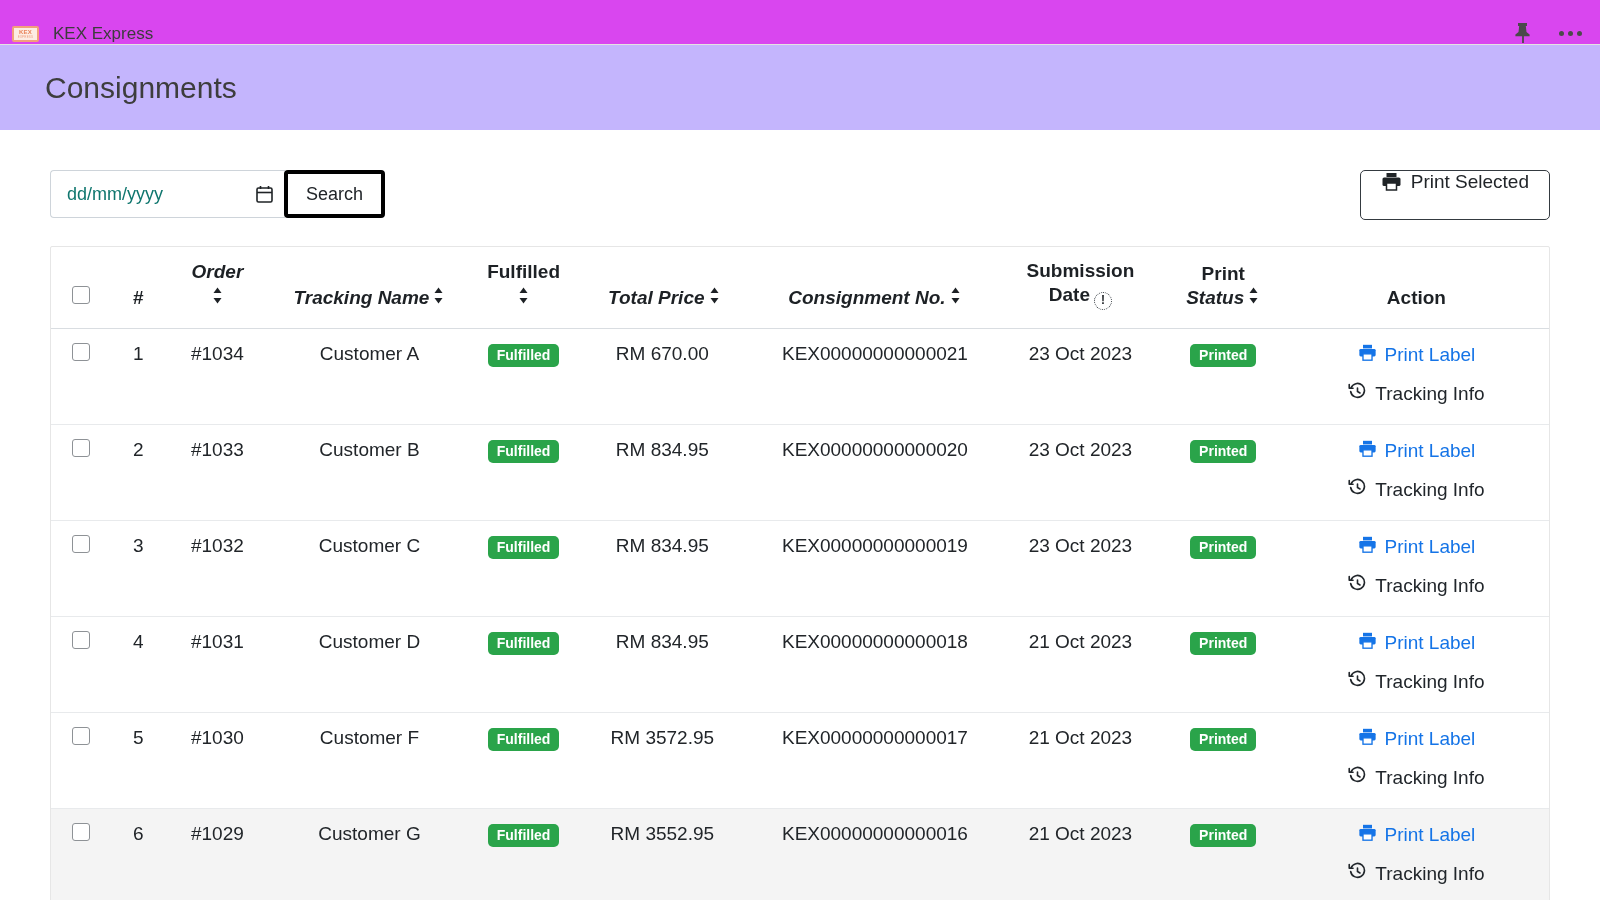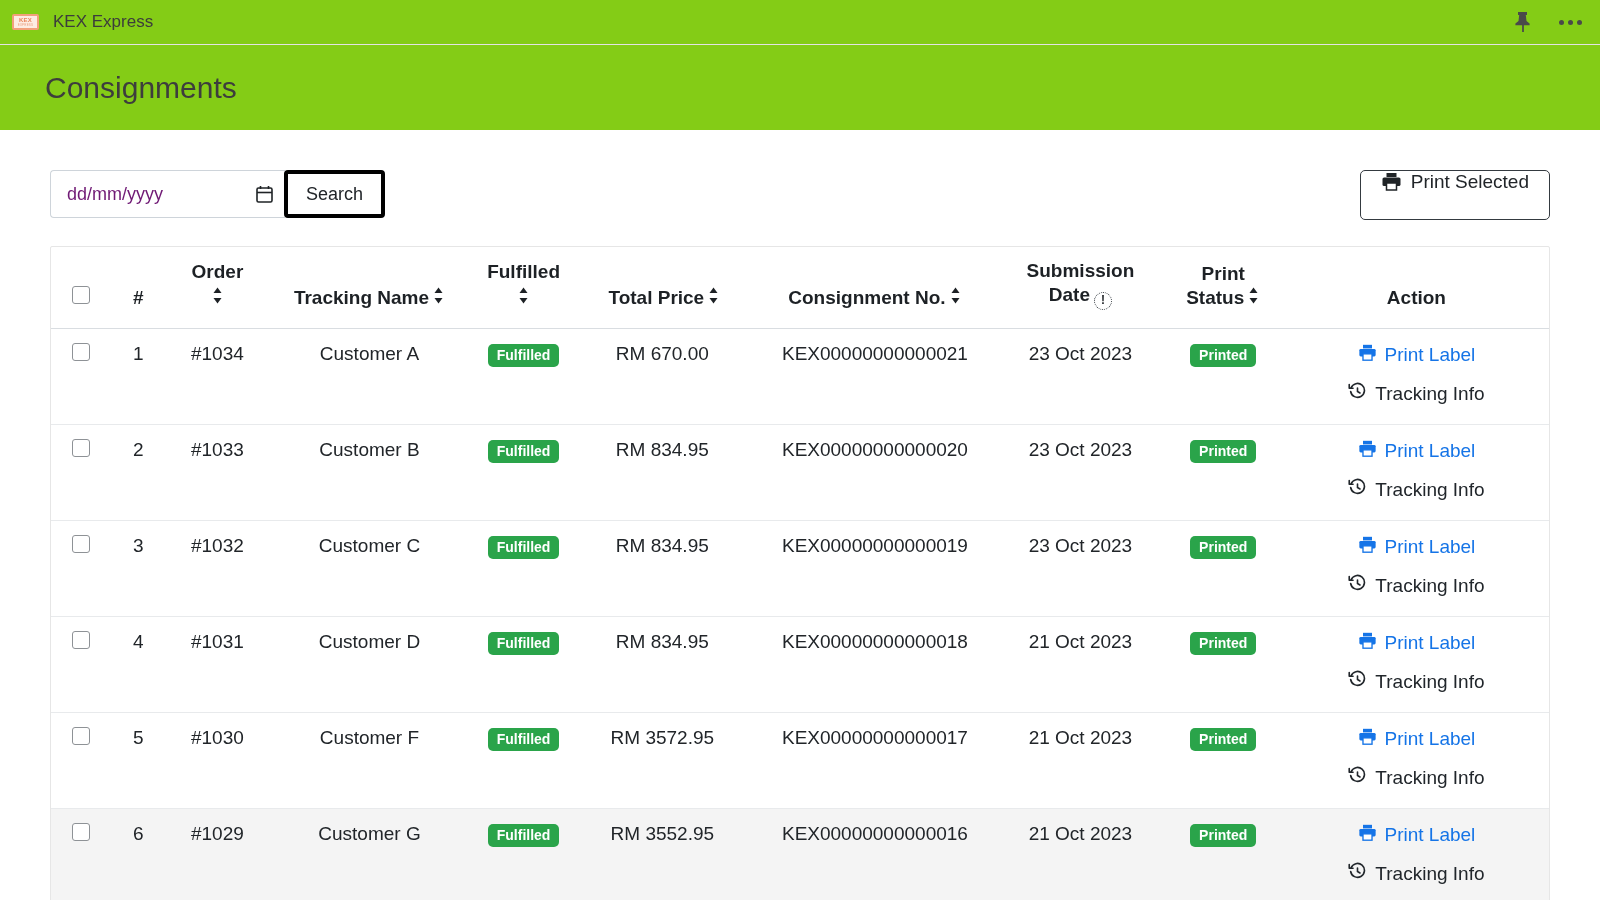--- a/index.html
+++ b/index.html
@@ -8,23 +8,23 @@
     width: 1600px; height: 900px;
     overflow: hidden;
     background: #ffffff;
     font-family: "Liberation Sans", sans-serif;
     color: #212529;
   }
 
   
   .appbar {
     height: 44px;
-    background: #84cc16;
+    background: #d946ef;
     display: flex;
-    align-items: center;
+    align-items: flex-end;
     padding: 0 18px 0 12px;
     position: relative;
   }
   .brand { display: flex; align-items: center; gap: 14px; }
   .kex-logo {
     width: 27px; height: 16px;
     border: 2px solid #f2a07b;
     border-radius: 2px;
     background: #fdece3;
     display: flex; flex-direction: column;
@@ -48,21 +48,21 @@
   .pin-icon svg { display: block; }
   .dots-icon { display: flex; gap: 4px; align-items: center; }
   .dots-icon i {
     width: 5px; height: 5px; border-radius: 50%;
     background: #4a4a4a; display: block;
   }
 
   
   .page-band {
     height: 86px;
-    background: #84cc16;
+    background: #c4b5fd;
     border-top: 1px solid #e3e3e3;
     display: flex; align-items: center;
     padding-left: 45px;
   }
   .page-title { font-size: 30px; font-weight: 400; color: #3d3d3d; }
 
   
   .content { padding: 40px 50px 0 50px; }
 
   .filter-label { font-size: 18px; color: #212529; margin-bottom: 14px; }
@@ -72,21 +72,21 @@
   .date-input {
     width: 235px; height: 48px;
     border: 1px solid #ced4da;
     border-right: none;
     border-radius: 4px 0 0 4px;
     background: #fff;
     display: flex; align-items: center;
     padding: 0 12px 0 16px;
     font-size: 18px;
   }
-  .date-placeholder { color: #701a75; flex: 1; }
+  .date-placeholder { color: #0f766e; flex: 1; }
   .cal-icon svg { display: block; }
   .search-btn {
     height: 48px; min-width: 101px;
     border: 4px solid #000000;
     border-radius: 4px;
     background: #fff;
     font-family: inherit; font-size: 18px; color: #212529;
     padding: 0 16px; cursor: pointer;
     margin-left: -1px;
   }
@@ -111,21 +111,21 @@
   table { width: 100%; border-collapse: collapse; table-layout: fixed; }
 
   thead th {
     font-size: 19px; font-weight: 700; color: #1d2125;
     vertical-align: bottom;
     padding: 12px 6px 18px 6px;
     line-height: 1.25;
     border-bottom: 1px solid #d9dde1;
     text-align: center;
   }
-  .th-inner { display: inline-flex; align-items: flex-end; gap: 3px; }
+  .th-inner { display: inline-flex; align-items: flex-end; gap: 3px; font-style: italic; }
   .th-stack { display: inline-block; }
   .sort-ico { display: inline-block; vertical-align: -2px; }
 
   .info-circle {
     display: inline-block;
     width: 18px; height: 18px;
     border: 1.5px dotted #2b3238;
     border-radius: 50%;
     font-size: 12px; font-weight: 700;
     line-height: 15px; text-align: center;

